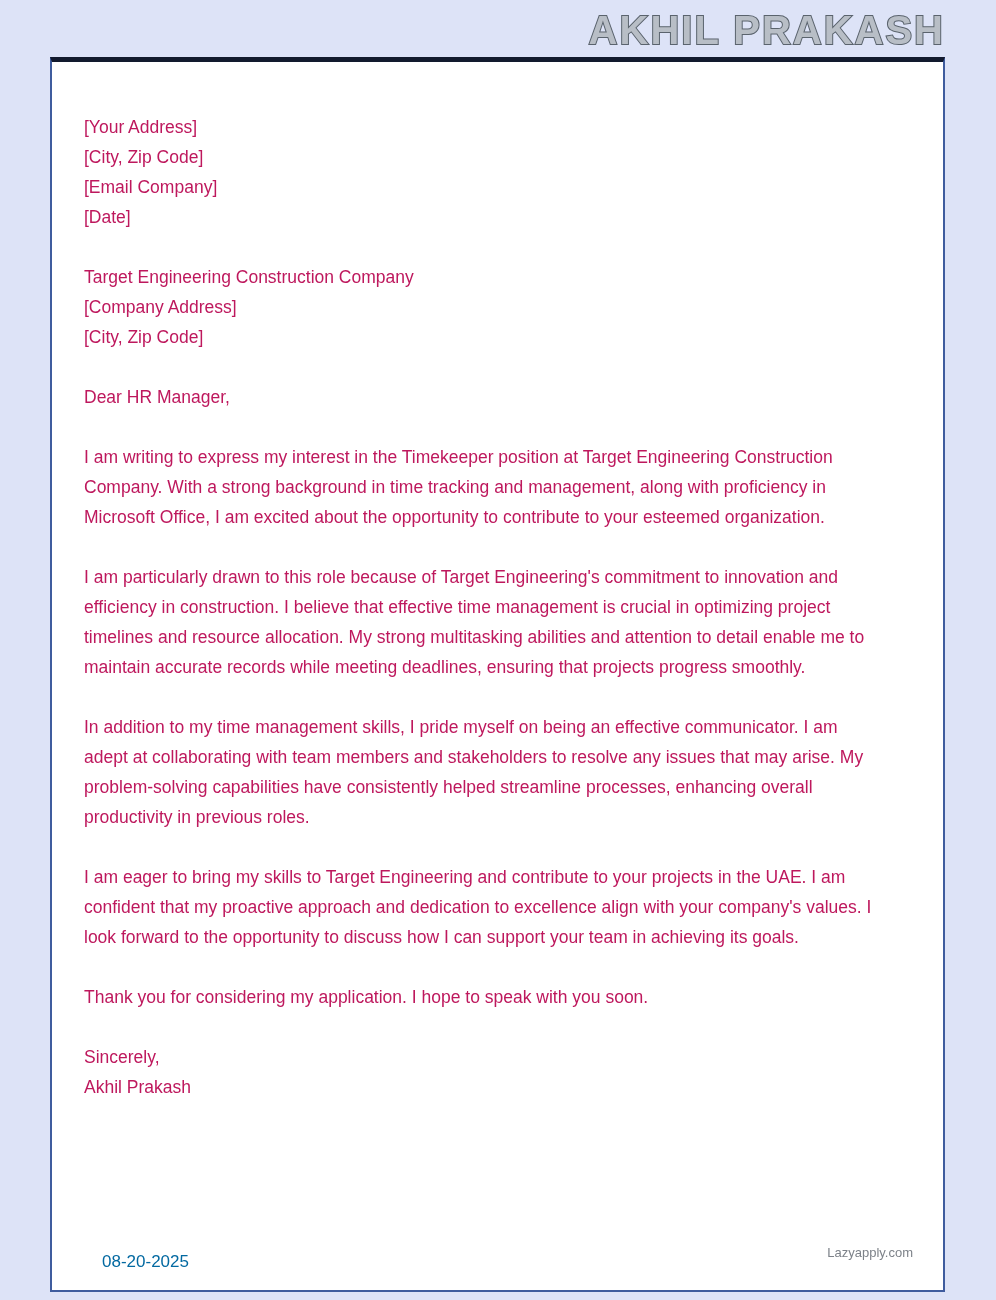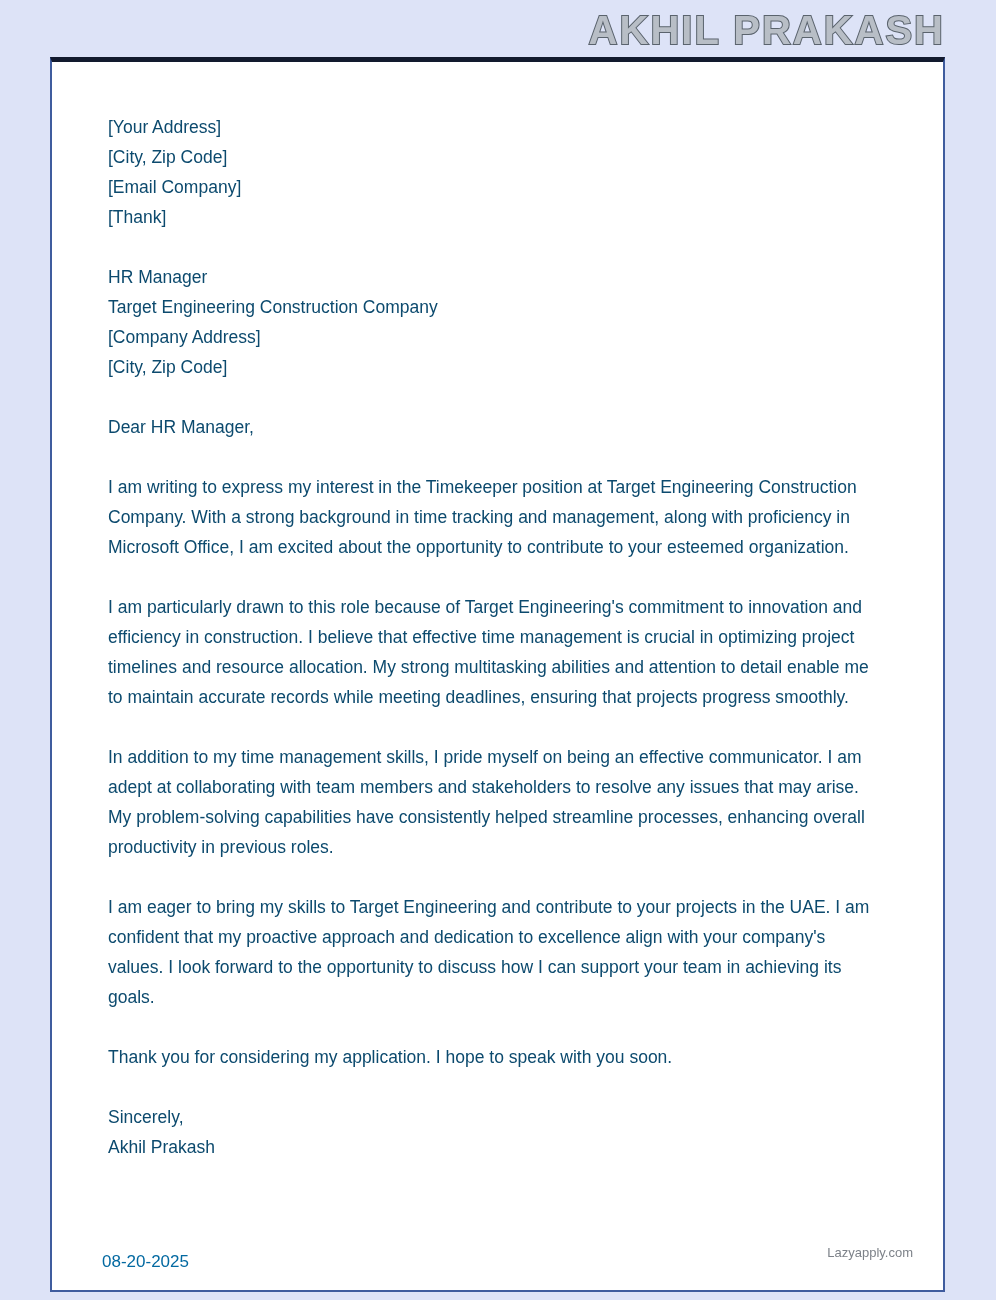--- a/index.html
+++ b/index.html
@@ -38,22 +38,22 @@
     position: absolute;
     left: 50px;
     right: 51px;
     top: 57px;
     bottom: 8px;
     background: #ffffff;
     border: 2px solid #3f5c9e;
     border-top: 5px solid #121a2e;
   }
   .letter-body {
-    padding: 50px 70px 0 56px;
-    color: #0c4a6e;
+    padding: 50px 70px 0 32px;
+    color: #be185d;
     font-size: 17.5px;
     line-height: 30px;
   }
   .block { margin-bottom: 30px; }
   .block p { margin: 0; }
   .para { margin-bottom: 30px; max-width: 790px; }
   .letter-date {
     position: absolute;
     left: 50px;
     bottom: 18px;
@@ -77,25 +77,24 @@
     <div class="letterhead-name">AKHIL PRAKASH</div>
   </div>
 
   <div class="page">
     <div class="letter-body">
 
       <div class="block">
         <p>[Your Address]</p>
         <p>[City, Zip Code]</p>
         <p>[Email Company]</p>
-        <p>[Thank]</p>
+        <p>[Date]</p>
       </div>
 
       <div class="block">
-        <p>HR Manager</p>
         <p>Target Engineering Construction Company</p>
         <p>[Company Address]</p>
         <p>[City, Zip Code]</p>
       </div>
 
       <div class="block">
         <p>Dear HR Manager,</p>
       </div>
 
       <p class="para">I am writing to express my interest in the Timekeeper position at Target Engineering Construction Company. With a strong background in time tracking and management, along with proficiency in Microsoft Office, I am excited about the opportunity to contribute to your esteemed organization.</p>

